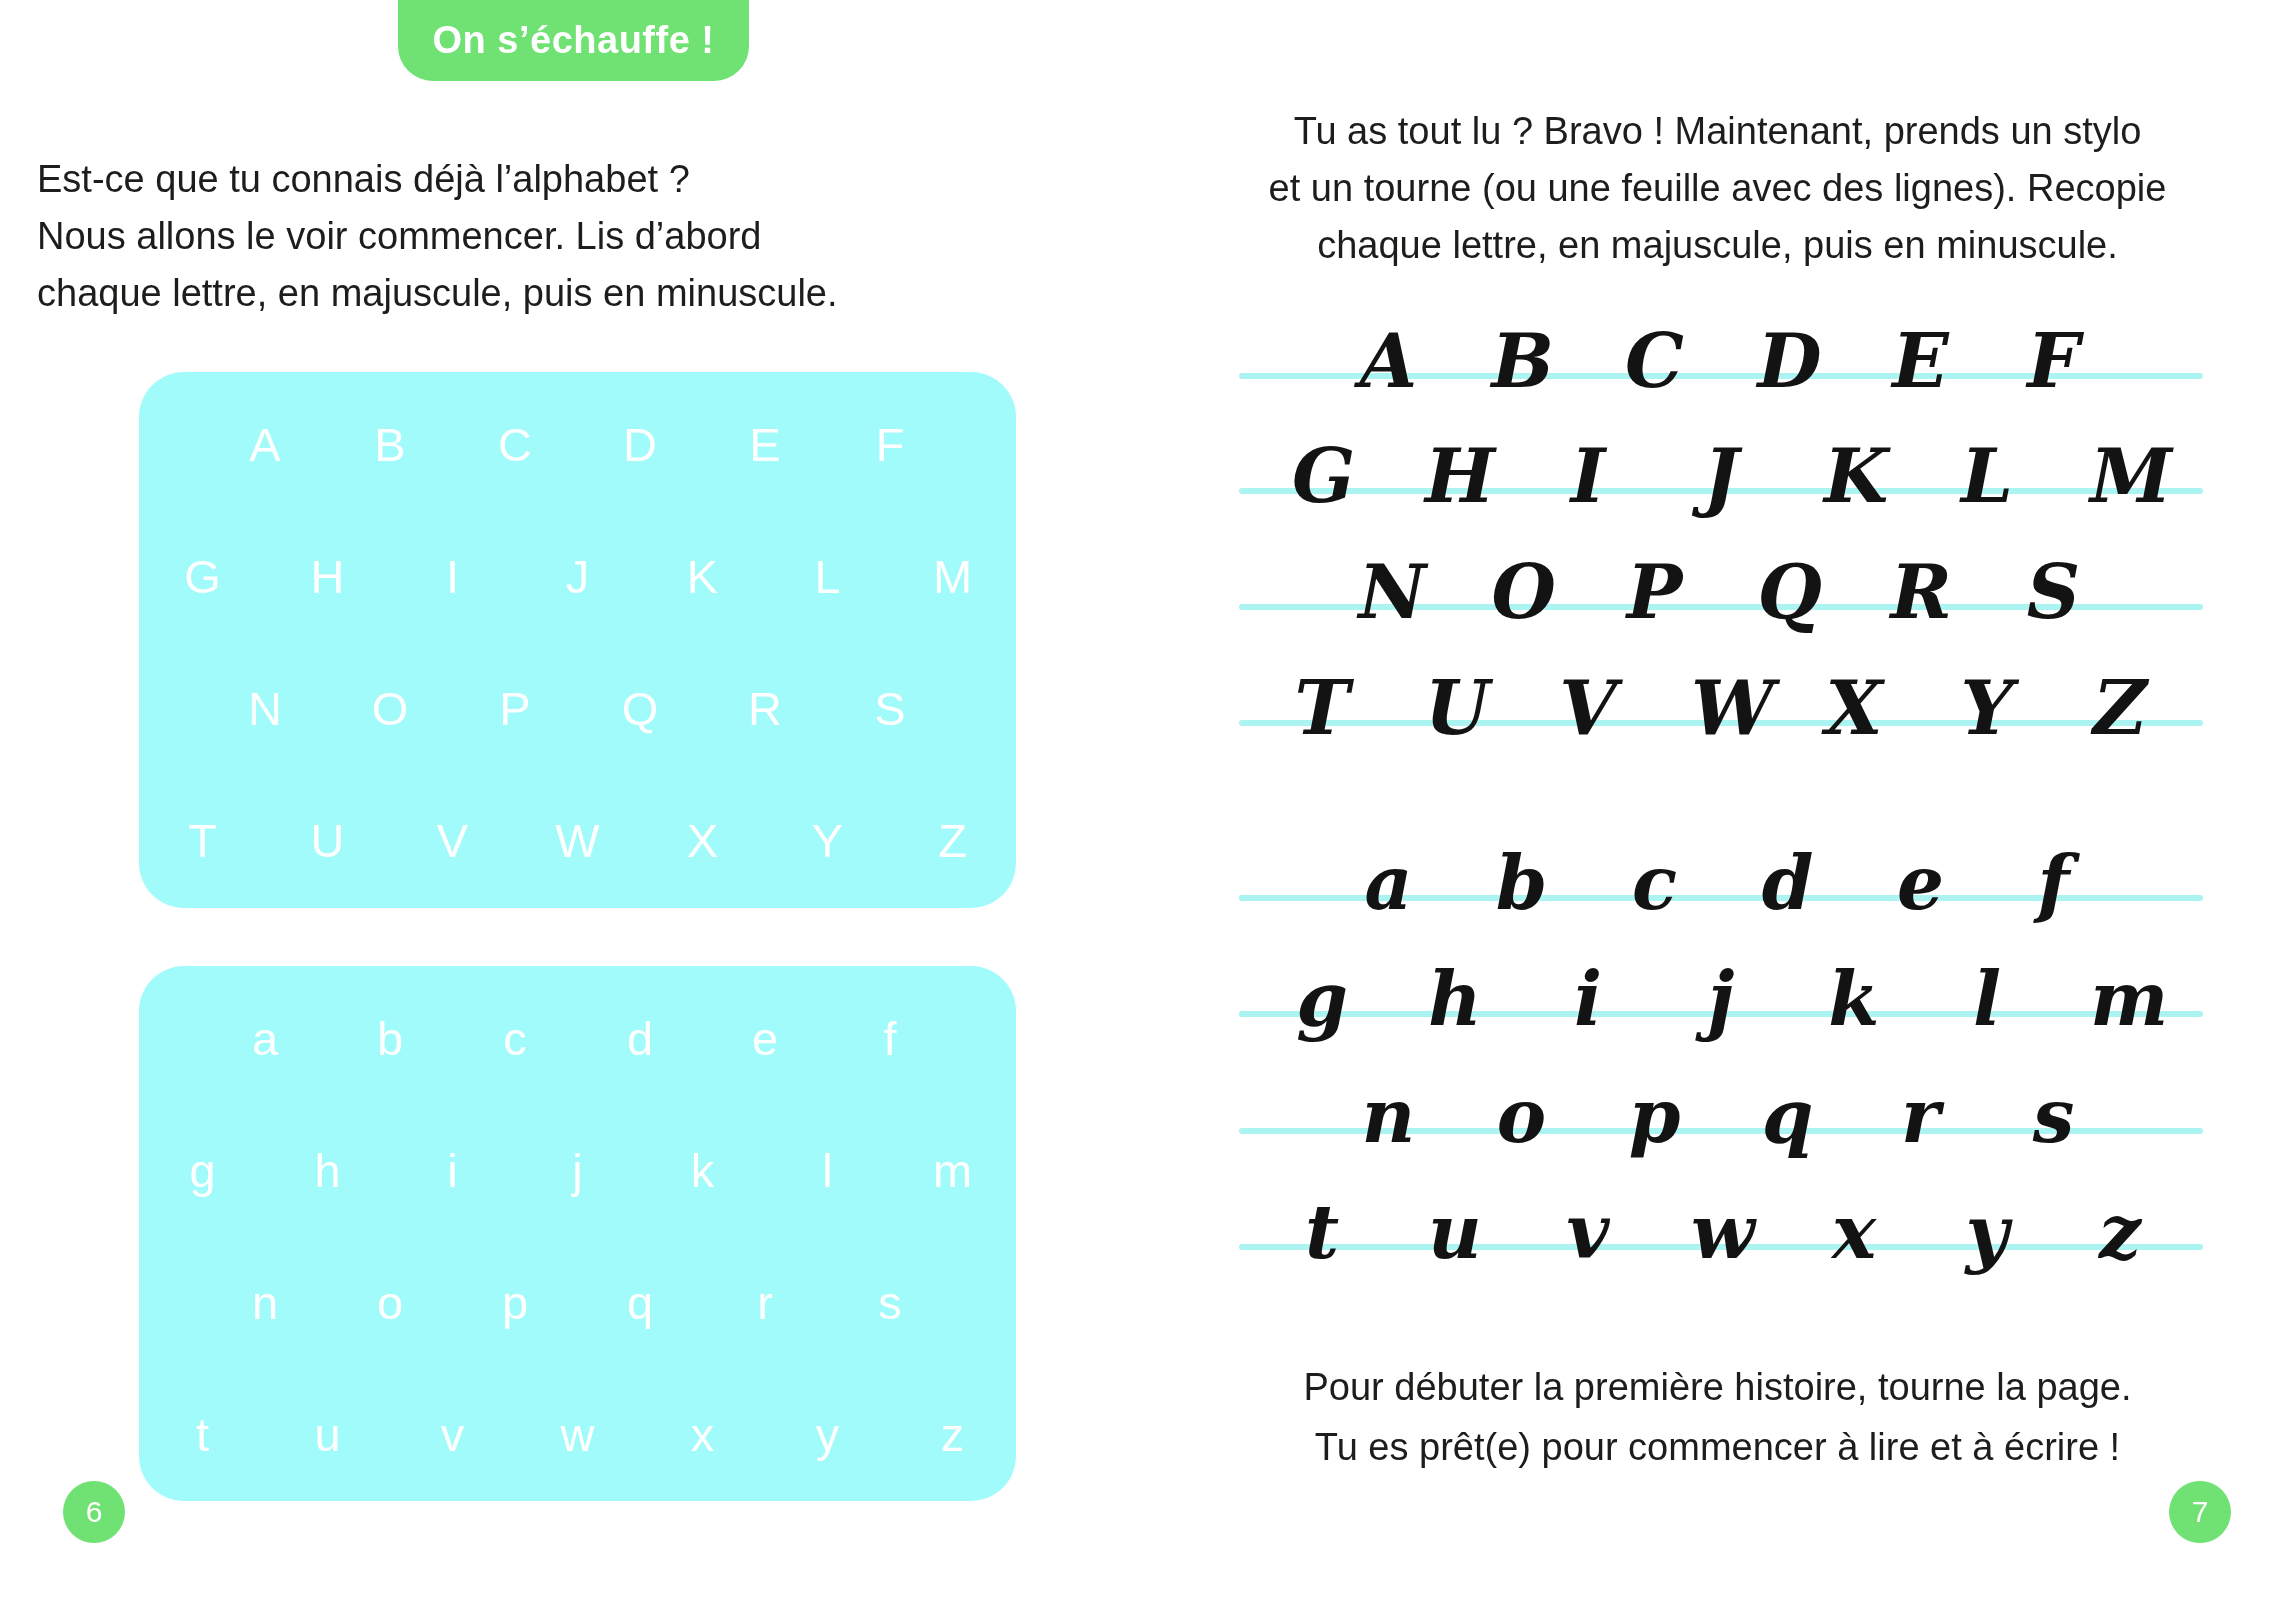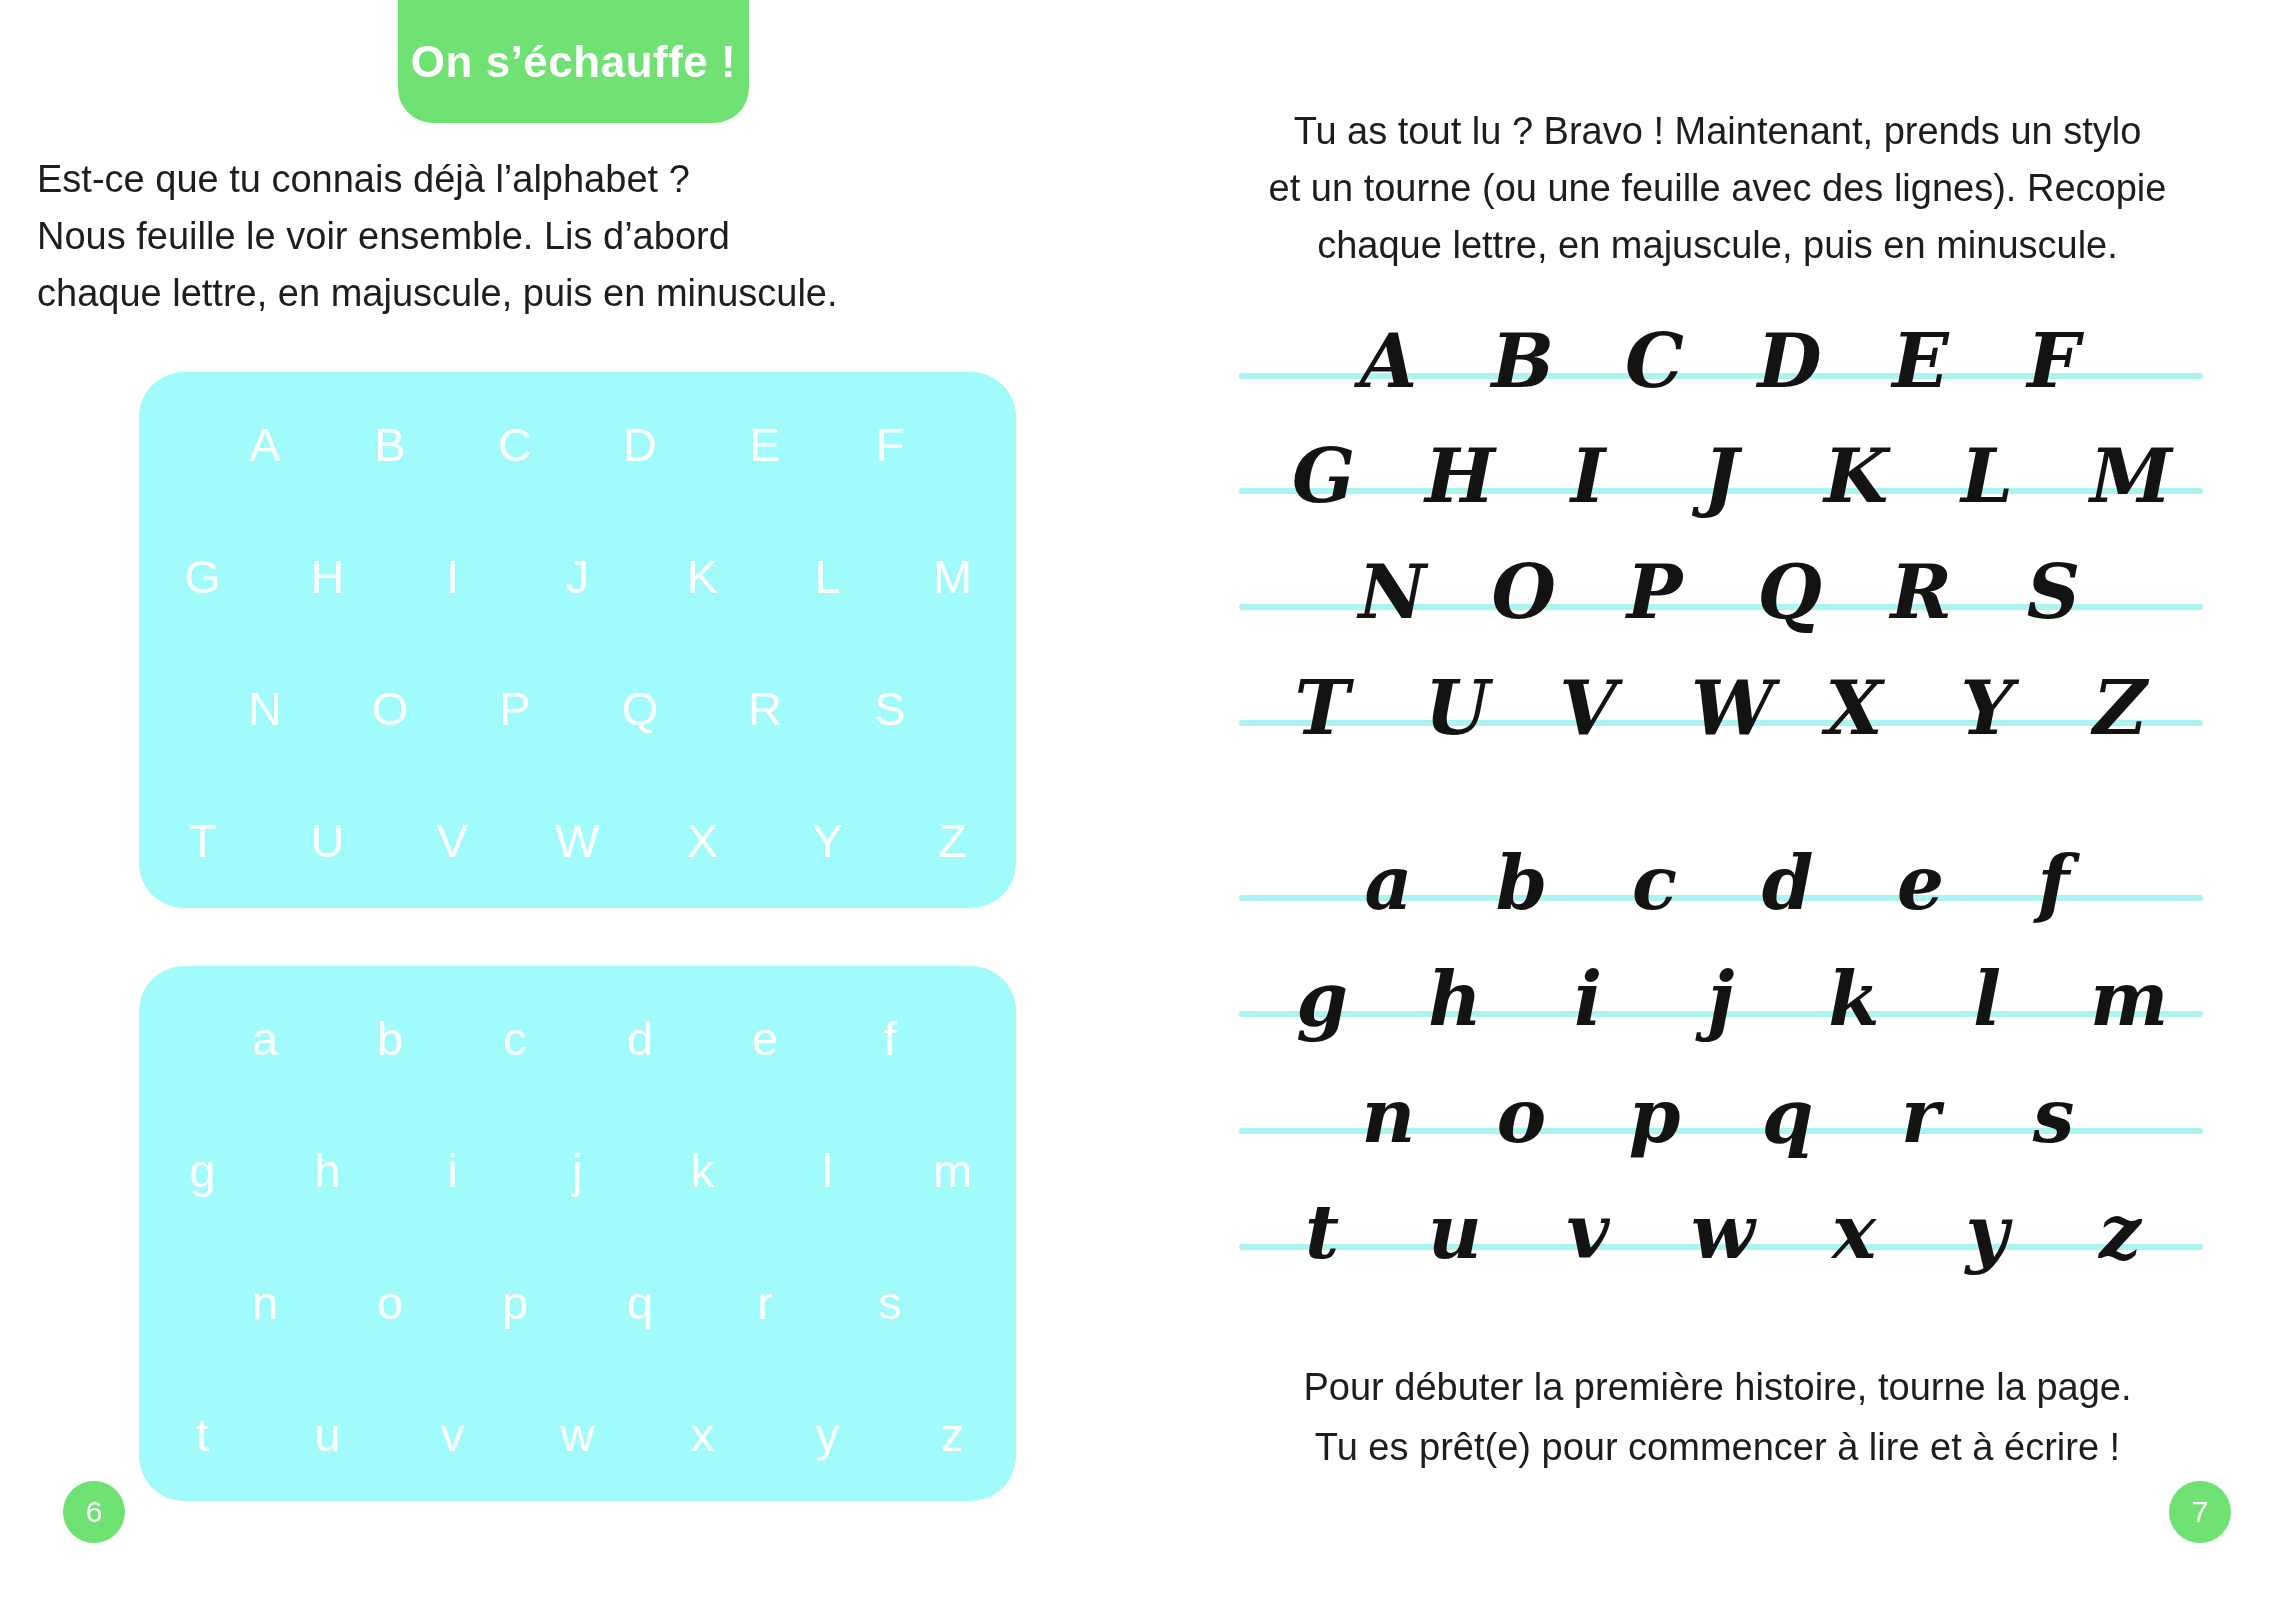--- a/index.html
+++ b/index.html
@@ -7,25 +7,25 @@
     width:2293px; height:1605px;
     background:#ffffff;
     font-family:"Liberation Sans", sans-serif;
     position:relative;
     overflow:hidden;
     color:#1d1d1b;
   }
 
   
   .badge {
-    position:absolute; left:398px; top:0; width:351px; height:123px;
+    position:absolute; left:398px; top:0; width:351px; height:81px;
     background:#70E173;
     border-radius:0 0 35px 35px;
     display:flex; align-items:center; justify-content:center;
-    color:#ffffff; font-size:44px; font-weight:bold;
+    color:#ffffff; font-size:38px; font-weight:bold;
     letter-spacing:0.5px;
   }
   .intro-left {
     position:absolute; left:37px; top:151px; width:1077px;
     text-align:left; font-size:38px; line-height:57px;
   }
   .alpha-box {
     position:absolute; left:139px; width:877px;
     background:#A1FBFB; border-radius:45px;
     display:flex; flex-direction:column; justify-content:space-between;
@@ -81,21 +81,21 @@
 <body>
 
 <div>
 
   <div class="badge">
     <span>On s’échauffe !</span>
   </div>
 
   <div class="intro-left">
     <div>Est-ce que tu connais déjà l’alphabet ?</div>
-    <div>Nous feuille le voir ensemble. Lis d’abord</div>
+    <div>Nous allons le voir commencer. Lis d’abord</div>
     <div>chaque lettre, en majuscule, puis en minuscule.</div>
   </div>
 
   <div id="alpha-upper" class="alpha-box">
       <div class="letter-row">
         <span class="letter">A</span>
         <span class="letter">B</span>
         <span class="letter">C</span>
         <span class="letter">D</span>
         <span class="letter">E</span>

